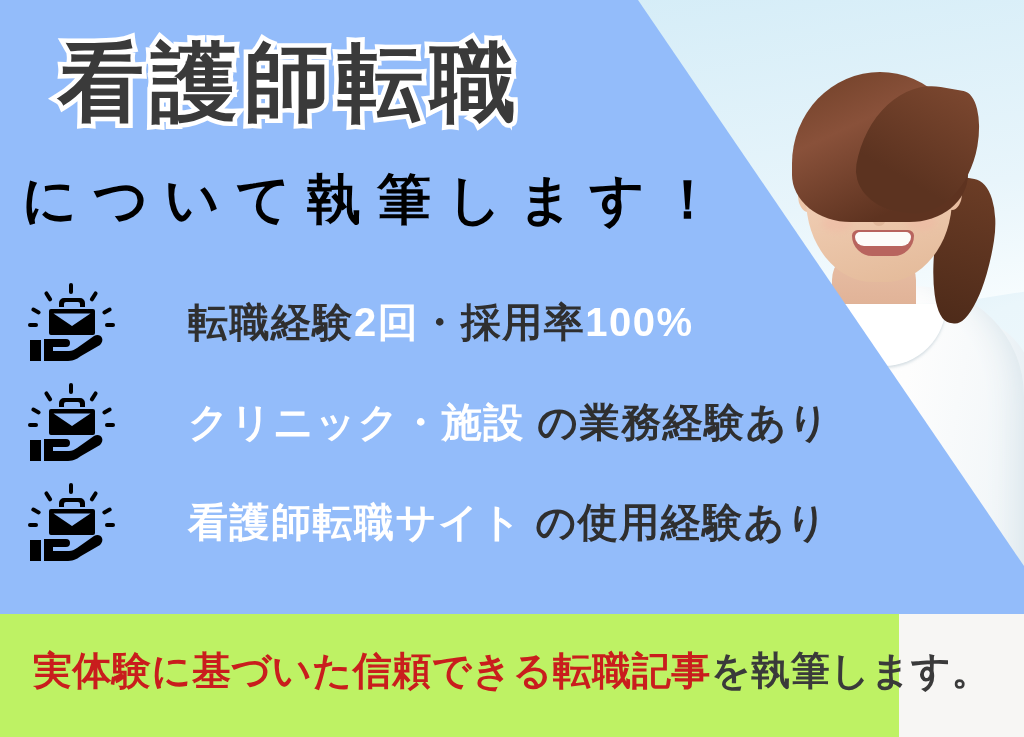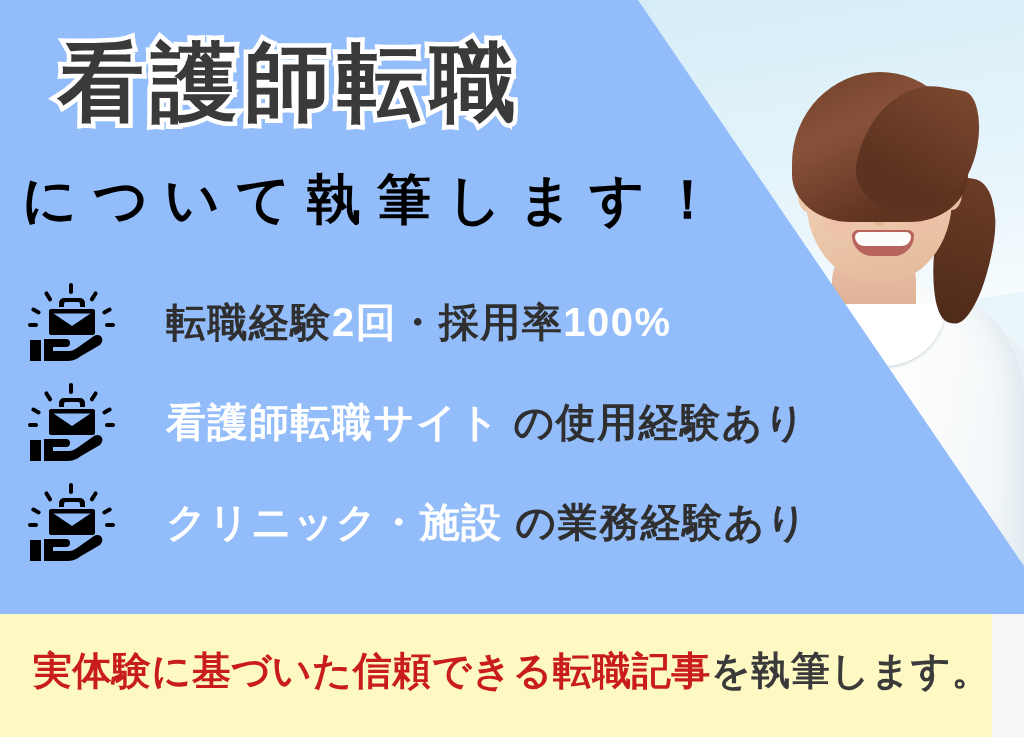--- a/index.html
+++ b/index.html
@@ -184,29 +184,29 @@
     margin-left:26px;
     flex:0 0 auto;
   }
   .bicon svg{ display:block; width:92px; height:80px; }
   .btext{
     font-size:40px;
     font-weight:bold;
     color:#2f2f2f;
     letter-spacing:1.5px;
     white-space:nowrap;
-    margin-left:48px;
+    margin-left:70px;
   }
   .hl{ color:#ffffff; }
 
   
   .bottom{
     position:absolute;
-    left:0; top:614px; width:992px; height:123px;
-    background:#fef9c3;
+    left:0; top:614px; width:899px; height:123px;
+    background:#bef264;
   }
   .bottom-text{
     position:absolute;
     left:0; top:30px; width:1024px;
     text-align:center;
     font-size:39px;
     font-weight:bold;
     color:#3a3a3a;
     letter-spacing:0.5px;
     white-space:nowrap;
@@ -286,21 +286,21 @@
             <rect x="2" y="41" width="10" height="4" rx="2"></rect>
             <rect x="79" y="41" width="10" height="4" rx="2"></rect>
             <path d="M38 16h16a5 5 0 0 1 5 5v4h-5v-3a2 2 0 0 0-2-2H40a2 2 0 0 0-2 2v3h-5v-4a5 5 0 0 1 5-5z"></path>
             <path d="M25 27h42a2 2 0 0 1 2 2v22a2 2 0 0 1-2 2H25a2 2 0 0 1-2-2V29a2 2 0 0 1 2-2zm2.5 4.5L46 44l18.5-12.5z"></path>
             <path d="M4 58h11v21H4z"></path>
             <path d="M18 57h22a4 4 0 0 1 0 8H27v4h16c3 0 5-1 8-3l17-12c3-2 7-1 8 2 1 2 0 5-2 7L55 74c-5 4-9 5-15 5H18z"></path>
           </g>
         </svg>
       </div>
       <div class="btext">
-        <span class="hl">看護師転職サイト</span><span> の使用経験あり</span>
+        <span class="hl">クリニック・施設</span><span> の業務経験あり</span>
       </div>
     </div>
 
     <div class="brow">
       <div class="bicon">
         <svg viewBox="0 0 92 80" xmlns="http://www.w3.org/2000/svg">
           <g fill="#000">
             <rect x="43" y="1" width="4" height="11" rx="2"></rect>
             <rect x="20" y="9" width="4" height="11" rx="2" transform="rotate(-32 22 14)"></rect>
             <rect x="66" y="9" width="4" height="11" rx="2" transform="rotate(32 68 14)"></rect>
@@ -309,21 +309,21 @@
             <rect x="2" y="41" width="10" height="4" rx="2"></rect>
             <rect x="79" y="41" width="10" height="4" rx="2"></rect>
             <path d="M38 16h16a5 5 0 0 1 5 5v4h-5v-3a2 2 0 0 0-2-2H40a2 2 0 0 0-2 2v3h-5v-4a5 5 0 0 1 5-5z"></path>
             <path d="M25 27h42a2 2 0 0 1 2 2v22a2 2 0 0 1-2 2H25a2 2 0 0 1-2-2V29a2 2 0 0 1 2-2zm2.5 4.5L46 44l18.5-12.5z"></path>
             <path d="M4 58h11v21H4z"></path>
             <path d="M18 57h22a4 4 0 0 1 0 8H27v4h16c3 0 5-1 8-3l17-12c3-2 7-1 8 2 1 2 0 5-2 7L55 74c-5 4-9 5-15 5H18z"></path>
           </g>
         </svg>
       </div>
       <div class="btext">
-        <span class="hl">クリニック・施設</span><span> の業務経験あり</span>
+        <span class="hl">看護師転職サイト</span><span> の使用経験あり</span>
       </div>
     </div>
 
   </div>
 
   <div class="bottom">
     <div class="bottom-text">
       <span class="red">実体験に基づいた信頼できる転職記事</span><span>を執筆します。</span>
     </div>
   </div>

